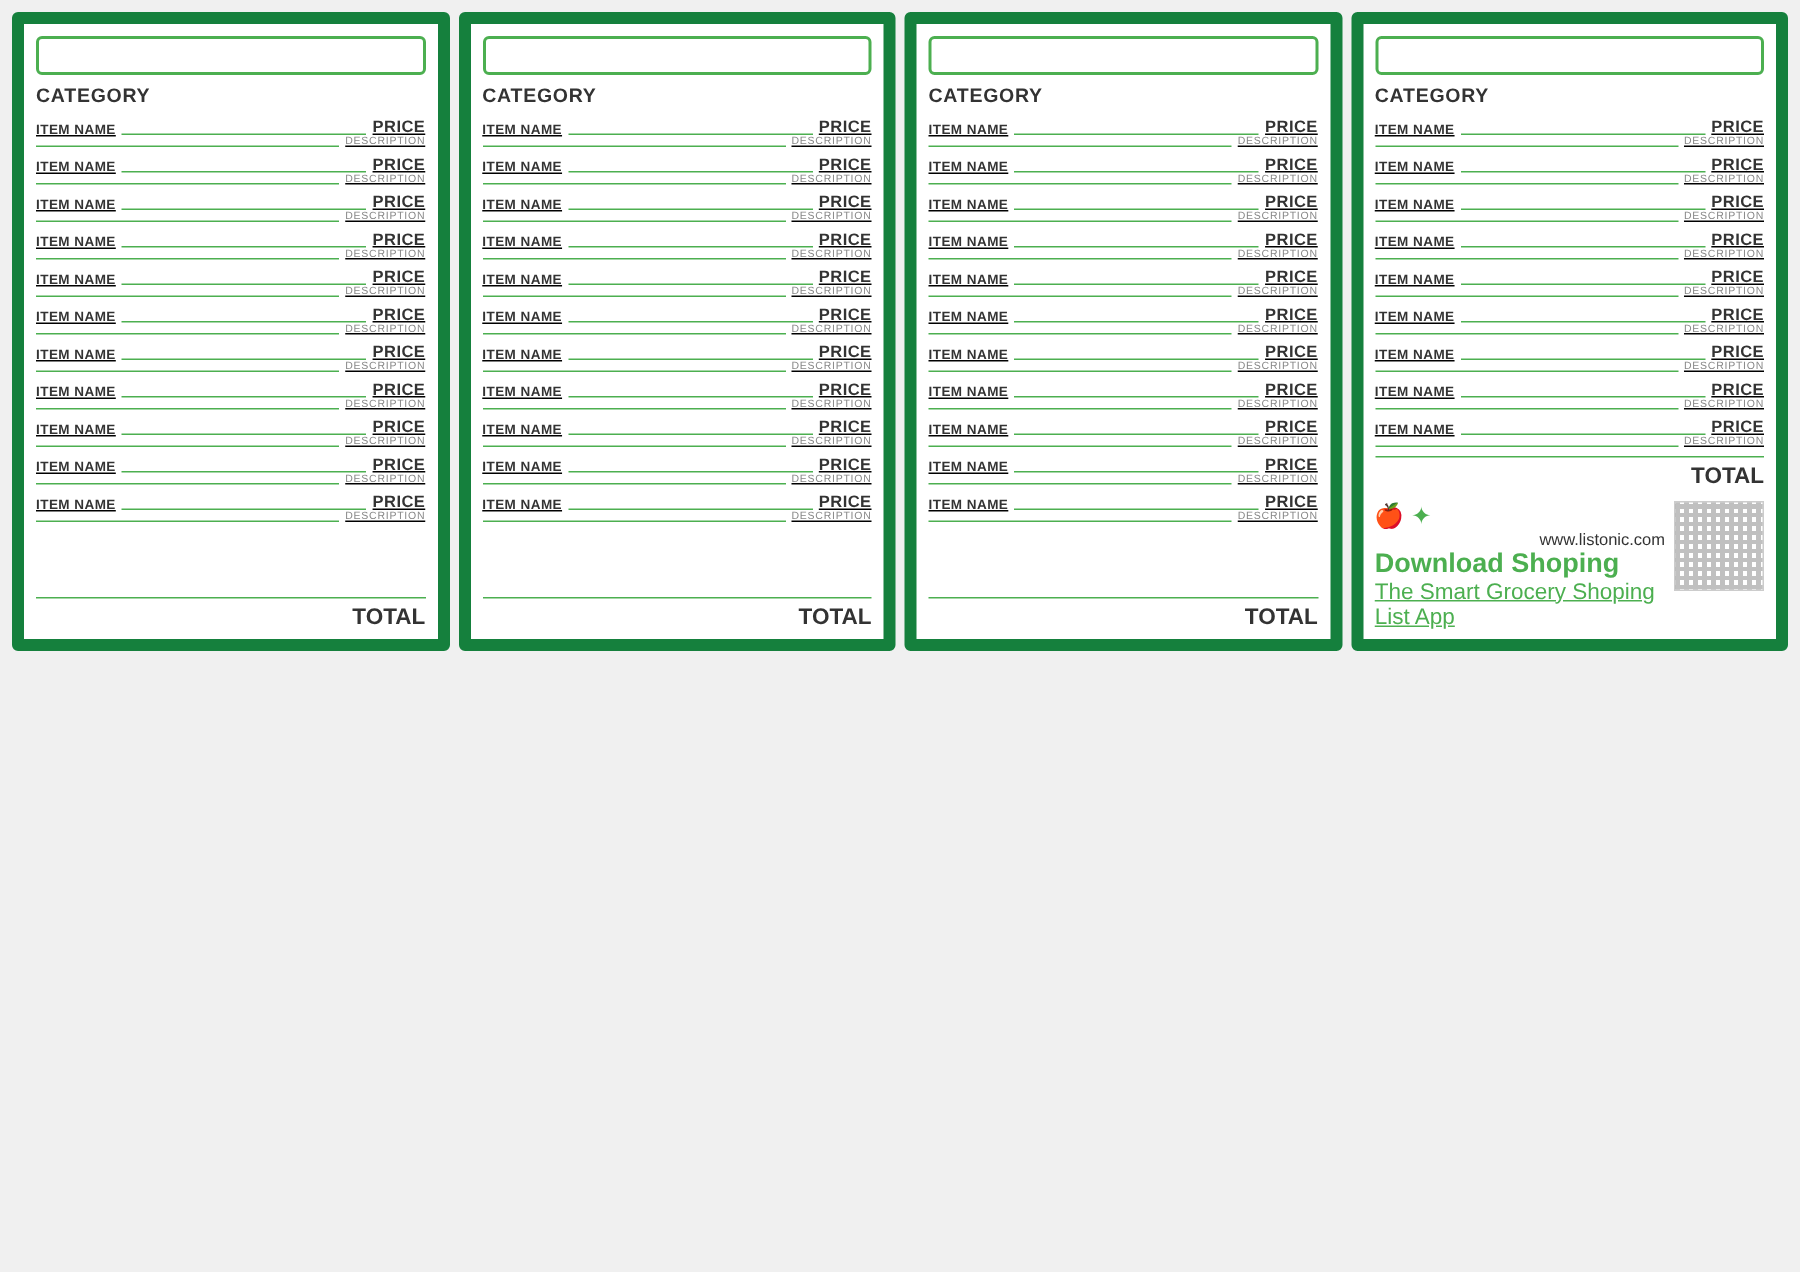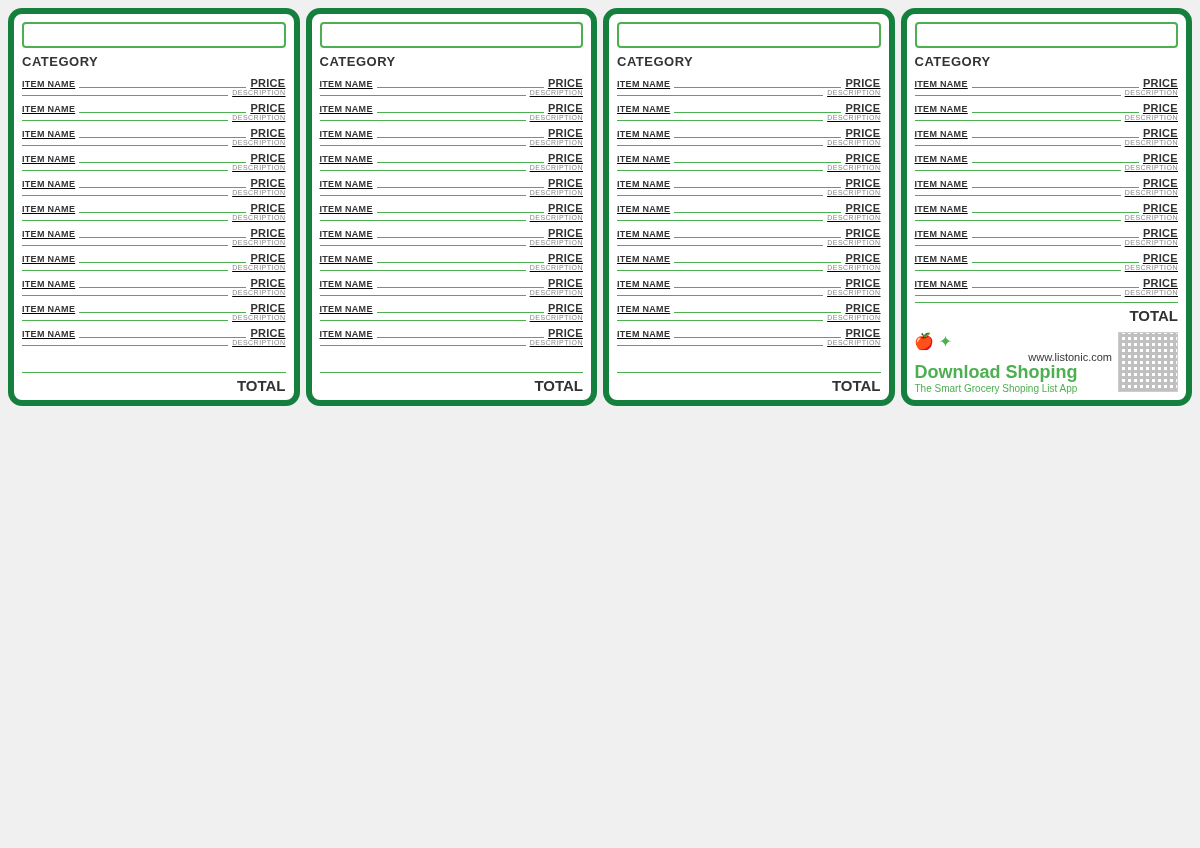--- a/index.html
+++ b/index.html
@@ -10,22 +10,22 @@
       width: 1200px;
       min-height: 848px;
     }
     .page {
       display: flex;
       gap: 6px;
       width: 100%;
     }
     .column {
       flex: 1;
-      border: 6px solid #15803d;
-      border-radius: 14px;
+      border: 8px solid #15803d;
+      border-radius: 4px;
       padding: 8px 8px 6px 8px;
       background: #fff;
       display: flex;
       flex-direction: column;
     }
     .search-box {
       border: 2px solid #4caf50;
       border-radius: 4px;
       height: 26px;
       width: 100%;
@@ -120,22 +120,23 @@
       font-weight: normal;
       text-align: right;
     }
     .footer-app-name {
       font-size: 18px;
       font-weight: bold;
       color: #4caf50;
       line-height: 1.1;
     }
     .footer-tagline {
-      font-size: 10px;
+      font-size: 15px;
       color: #4caf50;
+      text-decoration: underline;
     }
     .qr-code {
       width: 60px;
       height: 60px;
       background: #fff;
       border: 1px solid #ccc;
       position: relative;
       flex-shrink: 0;
     }
     .qr-inner {

